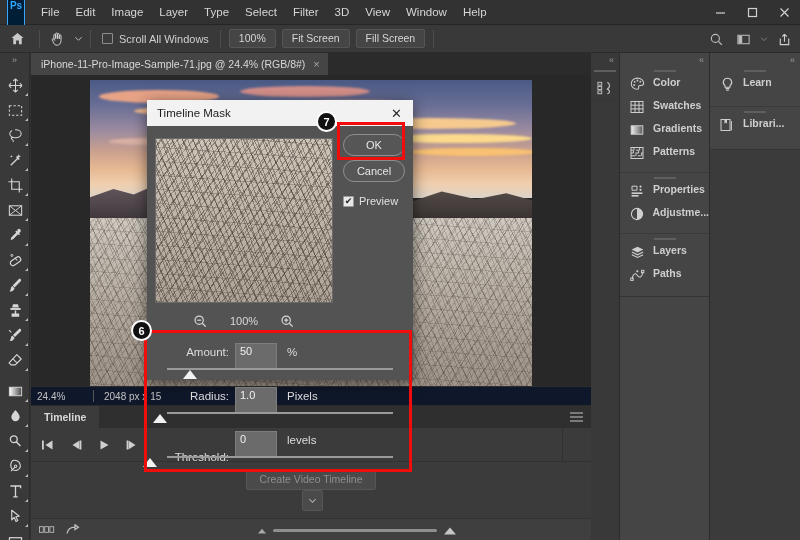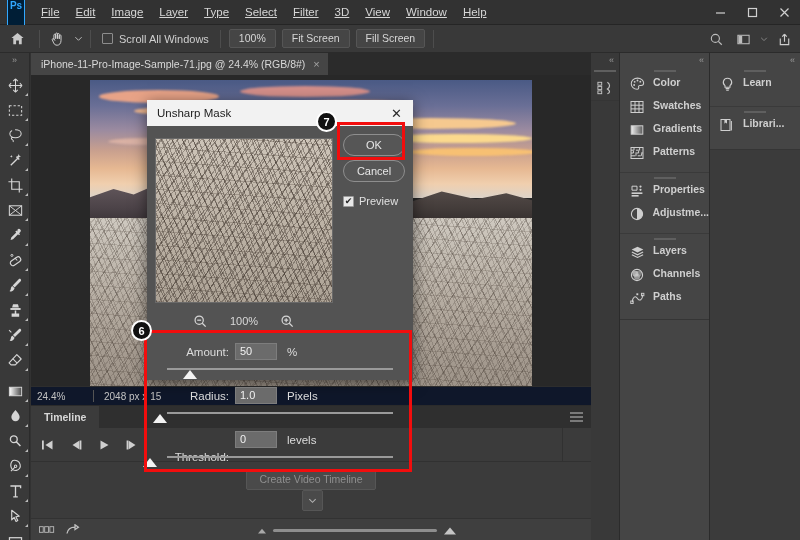--- a/index.html
+++ b/index.html
@@ -19,21 +19,21 @@
     background:#323232; display:flex; align-items:center;
     border-bottom:1px solid #252525;
   }
   .ps-logo {
     width:18px; height:30px; margin-left:7px; margin-right:8px;
     border:1px solid #31a8ff; border-radius:2px;
     background:#001e36; color:#31a8ff;
     font-size:10px; font-weight:bold; line-height:16px; text-align:center;
     font-family:"Liberation Sans", sans-serif;
   }
-  .menubar { display:flex; align-items:center; height:25px;text-decoration:underline; }
+  .menubar { display:flex; align-items:center; height:25px; }
   .menu-item {
     padding:0 8px; height:25px; line-height:25px;
     font-size:11.5px; color:#d6d6d6; white-space:nowrap;
   }
   .wctrls { position:absolute; right:0; top:0; height:25px; display:flex; }
   .wbtn { width:32px; height:25px; display:flex; align-items:center; justify-content:center; }
   .wbtn svg { display:block; }
 
   
   .optionsbar {
@@ -229,21 +229,21 @@
   .chk-on {
     width:11px; height:11px; background:#e8e8e8; border:1px solid #9b9b9b; border-radius:1px;
     color:#2a2a2a; font-size:9px; line-height:9px; text-align:center;
   }
 
   
   .params { position:absolute; left:0; top:212px; width:266px; }
   .prow { position:relative; height:28px; display:flex; align-items:center; }
   .plabel { position:absolute; text-align:right; font-size:11.5px; color:#dcdcdc; }
   .pfield {
-    position:absolute; width:42px; height:17px; background:#6b6b6b;
+    position:absolute; width:42px; height:27px; background:#6b6b6b;
     border:1px solid #7d7d7d; color:#f0f0f0; font-size:11px;
     line-height:15px; padding-left:4px;
   }
   .punit { position:absolute; font-size:11.5px; color:#dcdcdc; }
   .strack { position:absolute; height:2px; background:#9a9a9a; }
   .sthumb {
     position:absolute; width:0; height:0;
     border-left:7px solid transparent; border-right:7px solid transparent;
     border-bottom:9px solid #f2f2f2;
   }
@@ -706,31 +706,20 @@
         <svg class="svgi" width="15" height="14" viewBox="0 0 16 14">
             <path d="M8 1.3l6.2 3.1L8 7.5 1.8 4.4z" fill="#cfcfcf"></path>
             <path d="M2 7.1L8 10l6-2.9" fill="none" stroke="#cfcfcf" stroke-width="1.2"></path>
             <path d="M2 9.9L8 12.8l6-2.9" fill="none" stroke="#cfcfcf" stroke-width="1.2"></path>
           </svg>
       </span>
       <span>Layers</span>
     </div>
     <div class="dk-item">
       <span class="dk-icon">
-        <svg class="svgi" width="14" height="14" viewBox="0 0 14 14">
-            <circle cx="7" cy="7" r="5.6" fill="none" stroke="#cfcfcf" stroke-width="1.1"></circle>
-            <circle cx="5.4" cy="5.8" r="3" fill="#cfcfcf" opacity=".75"></circle>
-            <circle cx="8.6" cy="5.8" r="3" fill="#cfcfcf" opacity=".45"></circle>
-            <circle cx="7" cy="8.8" r="3" fill="#cfcfcf" opacity=".6"></circle>
-          </svg>
-      </span>
-      <span>Channels</span>
-    </div>
-    <div class="dk-item">
-      <span class="dk-icon">
         <svg class="svgi" width="15" height="14" viewBox="0 0 16 14">
             <path d="M2.5 11.5C2.5 6 6 4 8 7.5c2 3.5 5.5 1.5 5.5-4" fill="none" stroke="#cfcfcf" stroke-width="1.1"></path>
             <rect x="0.8" y="10.2" width="2.6" height="2.6" fill="none" stroke="#cfcfcf"></rect>
             <rect x="12.2" y="2" width="2.6" height="2.6" fill="none" stroke="#cfcfcf"></rect>
             <rect x="6.8" y="2" width="2" height="2" fill="#cfcfcf"></rect>
           </svg>
       </span>
       <span>Paths</span>
     </div>
     <div class="dk-group-end" style="margin-top:6px"></div>
@@ -764,21 +753,21 @@
             </svg>
         </span>
         <span>Librari...</span>
       </div>
       <div class="dk-group-end" style="margin-top:6px"></div>
     </div>
   </div>
 
   <div class="dialog">
     <div class="dlg-title">
-      <span>Unsharp Mask</span>
+      <span>Timeline Mask</span>
       <span class="dlg-close">✕</span>
     </div>
     <div class="dlg-body">
 
       <div class="dlg-preview">
         <div style="position:absolute;inset:0;background:linear-gradient(180deg,#cdc4b8 0%,#bdb3a6 50%,#ada396 100%);"></div>
         <div class="crack-layer"></div>
         <div class="crack-layer fine"></div>
       </div>
 

